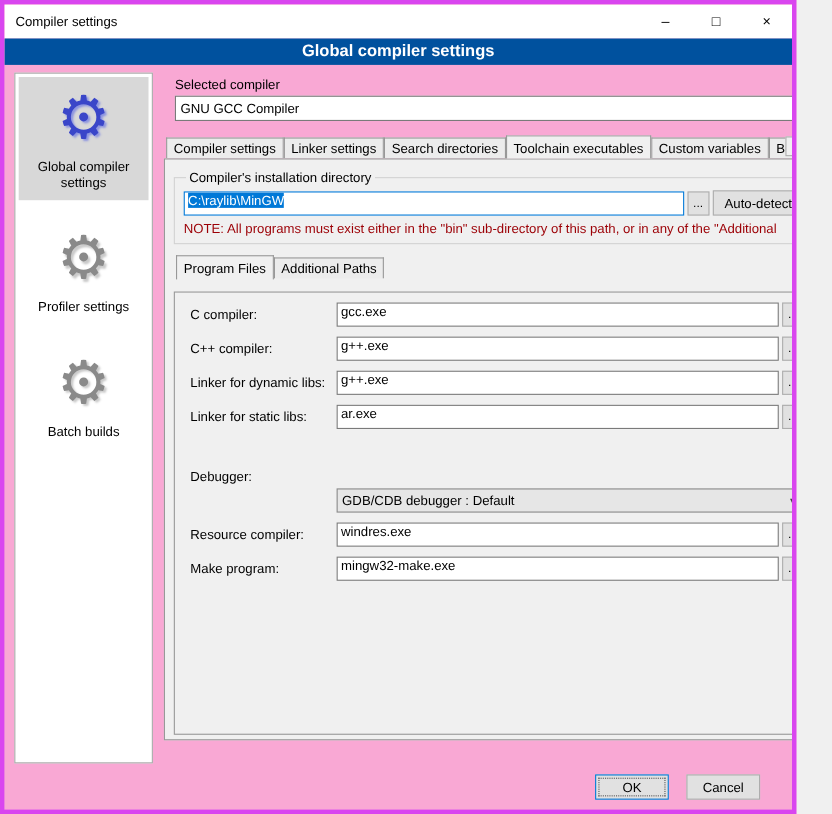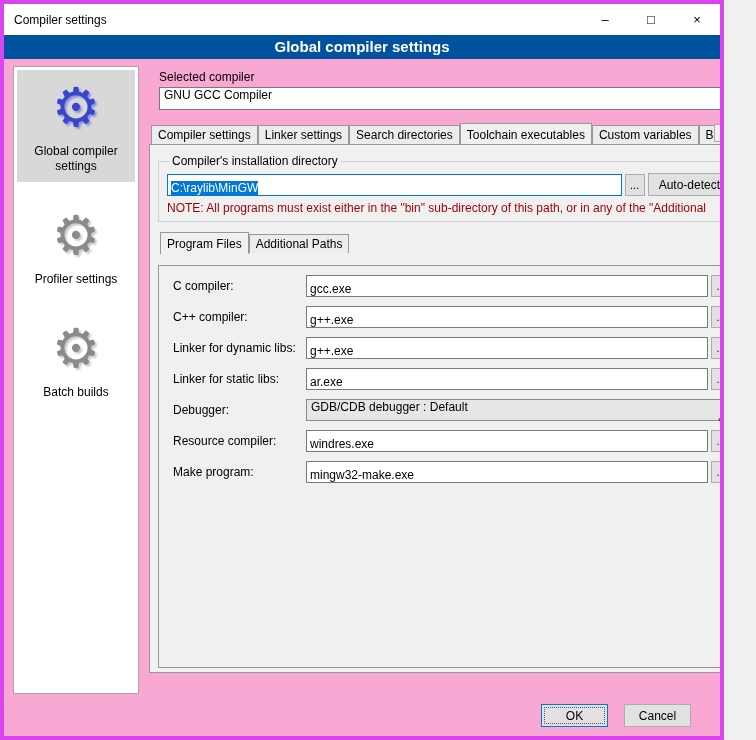--- a/index.html
+++ b/index.html
@@ -23,24 +23,24 @@
   .side-item.selected { background:#d8d8d8; }
   .side-icon { font-size:54px; line-height:62px; height:64px; }
   .gear-blue { color:#3a46c9; text-shadow:2px 2px 2px #8b93e0; }
   .gear-gray { color:#8a8a8a; text-shadow:2px 2px 2px #c9c9c9; }
   .side-label { font-size:12px; line-height:15px; margin-top:4px; }
 
   
   .main { position:absolute; left:145px; top:60px; width:600px; }
   .field-caption { margin:6px 0 3px 10px; }
 
-  .combo { background:#fff; border:1px solid #7a7a7a; height:23px; display:flex; padding-left:4px;flex-direction:column; }
+  .combo { background:#fff; border:1px solid #7a7a7a; height:23px; display:flex; align-items:center; padding-left:4px; }
   .combo-top { margin-left:10px; width:580px; }
   .combo-arrow { margin-left:auto; width:18px; text-align:center; color:#444; font-size:11px; }
-  .combo.gray { background:#e6e6e6; border-color:#8a8a8a; }
+  .combo.gray { background:#e6e6e6; border-color:#8a8a8a;margin-top:45px; }
 
   .btn { background:#e1e1e1; border:1px solid #adadad; height:23px; padding:0 12px; font-family:inherit; font-size:12px; color:#000; cursor:default; }
   .btn.disabled { color:#8a8a8a; }
   .btn.small { width:20px; height:22px; padding:0; font-size:11px; line-height:18px; margin-left:3px; flex:0 0 20px; }
 
   .btnrow { display:flex; justify-content:flex-end; margin:7px 10px 0 10px; gap:3px; }
   .btnrow .reset { margin-left:13px; }
 
   
   .tabstrip { display:flex; align-items:flex-end; position:relative; padding-left:2px; }
@@ -49,21 +49,21 @@
   .tabstrip.outer { margin-top:13px; width:600px; overflow:hidden; padding-right:36px; }
   .tab-scrolls { position:absolute; right:1px; top:1px; display:flex; z-index:4; }
   .scroll-btn { width:17px; height:18px; background:#f0f0f0; border:1px solid #adadad; font-size:8px; padding:0; color:#222; }
 
   .tabpanel { border:1px solid #989898; background:#f0f0f0; height:529px; position:relative; z-index:1; }
 
   
   .groupbox { border:1px solid #d2d2d2; margin:9px 8px 0 8px; padding:2px 8px 6px 8px; }
   .groupbox legend { font-size:12px; padding:0 3px; margin-left:2px; }
   .dir-row { display:flex; align-items:center; margin-top:3px; }
-  .input { background:#fff; border:1px solid #7a7a7a; height:22px; display:flex; align-items:flex-end; padding:0 3px; flex:1; overflow:hidden; white-space:nowrap; }
+  .input { background:#fff; border:1px solid #7a7a7a; height:22px; display:flex; align-items:flex-start; padding:0 3px; flex:1; overflow:hidden; white-space:nowrap; }
   .input.focused { border-color:#0078d7; }
   .sel { background:#0078d7; color:#fff; }
   .autodetect { margin-left:3px; padding:0 10px; flex:0 0 auto;text-align:right; }
   .note { color:#9c0006; margin-top:5px; white-space:nowrap; overflow:hidden; }
 
   .tabstrip.inner { margin:10px 0 12px 8px; }
   .innerpanel { border:1px solid #989898; background:#f0f0f0; margin:0 8px; margin-bottom:-1px; position:relative; z-index:2; height:403px; padding:9px 8px 0 14px; }
   .frow { display:flex; align-items:center; margin-bottom:9px; }
   .flabel { flex:0 0 133px; }
 

